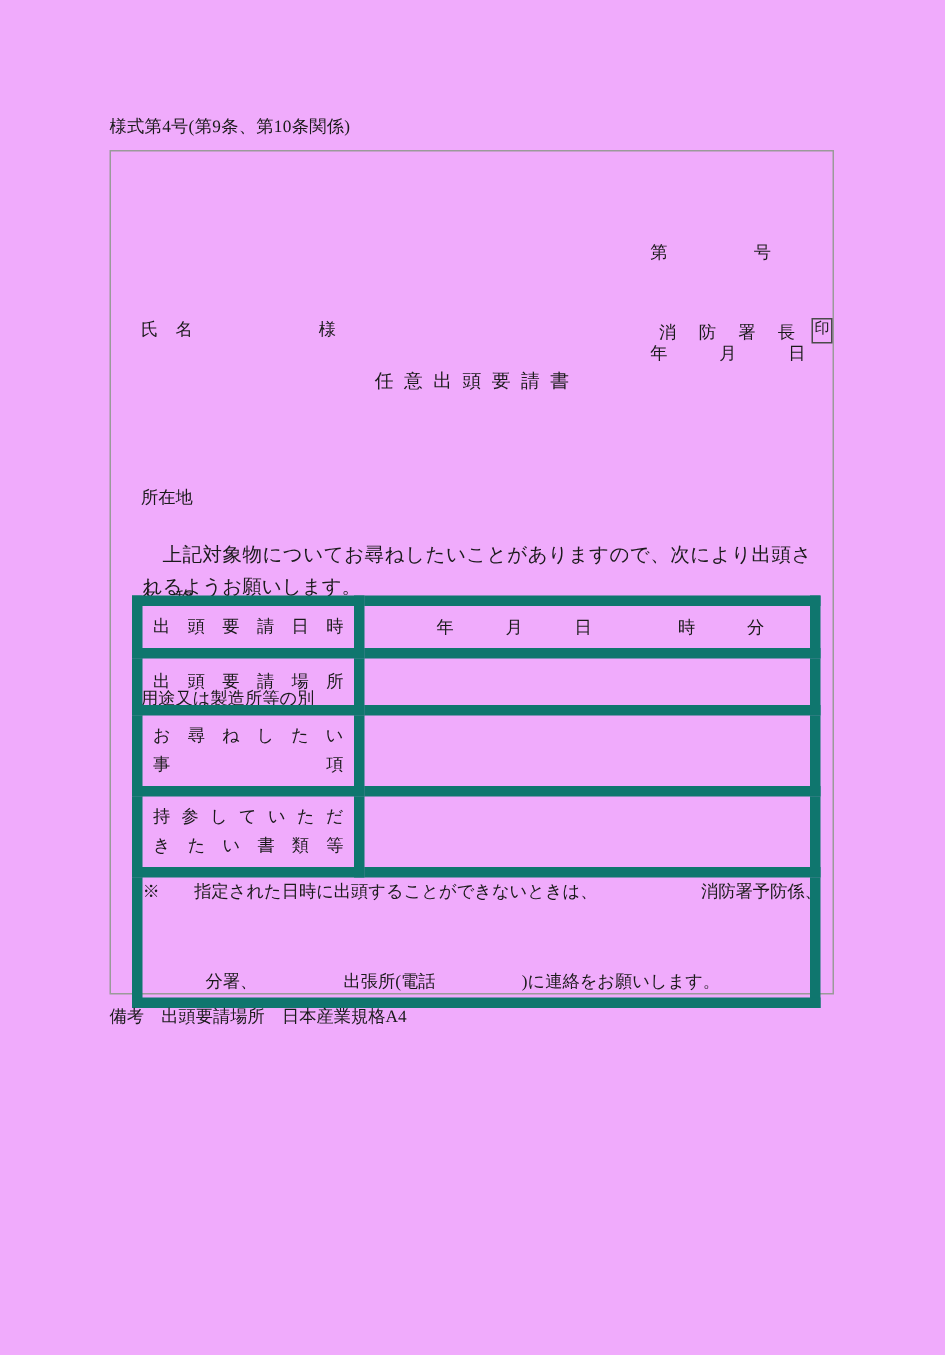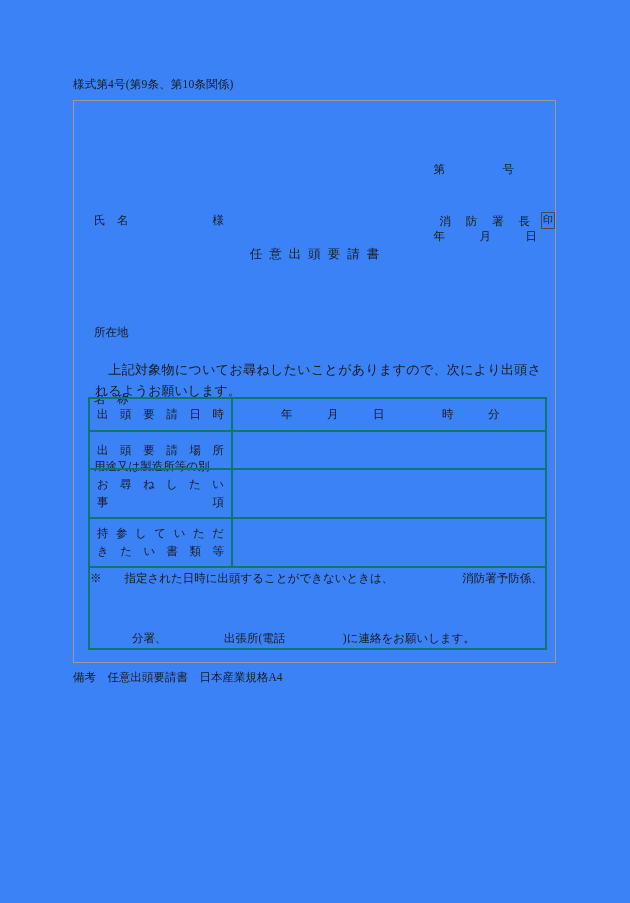--- a/index.html
+++ b/index.html
@@ -12,21 +12,21 @@
     height: 903px;
     position: relative;
     font-family: "Liberation Serif", "DejaVu Serif", serif;
     color: #1a1a1a;
     overflow: hidden;
   }
 
   .page {
     position: absolute;
     inset: 0;
-    background: #3b82f6;
+    background: #f0abfc;
   }
 
   
   .form-number {
     position: absolute;
     left: 73px;
     top: 77px;
     font-size: 11.5px;
     letter-spacing: 0.2px;
     white-space: nowrap;
@@ -132,21 +132,21 @@
   .form-table {
     position: absolute;
     left: 14px;
     top: 296px;
     width: 459px;
     border-collapse: collapse;
     table-layout: fixed;
     font-size: 11.5px;
   }
   .form-table td {
-    border: 2px solid #0f766e;
+    border: 7px solid #0f766e;
     padding: 0;
     vertical-align: middle;
   }
   .form-table .lbl {
     width: 127px;
     text-align: center;
     padding: 5px 7px;
     line-height: 1.6;
   }
   .form-table .lbl .spread {
@@ -251,15 +251,15 @@
           <td class="note-cell" colspan="2">
             <span class="l1">※　　指定された日時に出頭することができないときは、　　　　　　消防署予防係、</span>
             <span class="l2">分署、　　　　　出張所(電話　　　　　)に連絡をお願いします。</span>
           </td>
         </tr>
       </tbody>
     </table>
 
   </div>
 
-  <div class="remark">備考　任意出頭要請書　日本産業規格A4</div>
+  <div class="remark">備考　出頭要請場所　日本産業規格A4</div>
 
 </div>
 
 </body></html>

